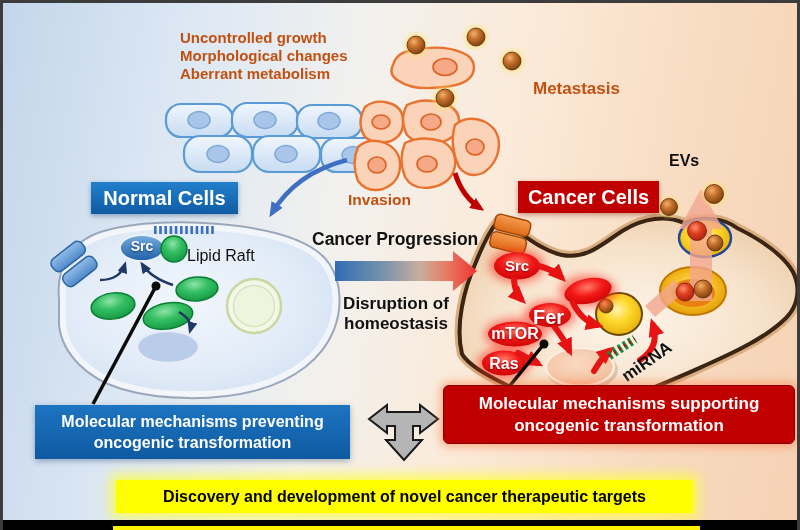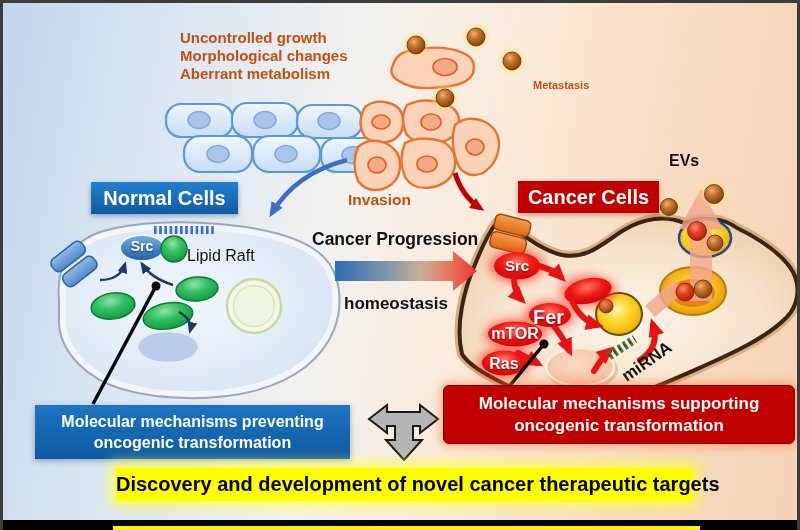--- a/index.html
+++ b/index.html
@@ -8,21 +8,21 @@
     font-family:"Liberation Sans",sans-serif;
     background:linear-gradient(100deg,#c3d6ea 0%,#dde8f4 22%,#f2f1ee 42%,#fbead9 60%,#f8dcc2 80%,#f5d2b4 100%);
     border-top:3px solid #3c3c3c;border-left:3px solid #3c3c3c;border-right:3px solid #3c3c3c;
     box-sizing:border-box;
   }
   svg{position:absolute;left:0;top:0;}
   .lbl{position:absolute;white-space:nowrap;}
   .orange-txt{color:#c25010;font-weight:bold;}
   .hallmarks{left:177px;top:26px;font-size:15px;line-height:18px;}
   .micro{left:517px;top:28px;width:232px;text-align:center;font-size:14.5px;line-height:18px;}
-  .metastasis{left:530px;top:76px;font-size:11px;}
+  .metastasis{left:530px;top:76px;font-size:17px;}
   .invasion{left:345px;top:188px;font-size:15.5px;}
   .evs{left:666px;top:149px;font-size:16px;font-weight:600;color:#101010;}
   .name-box{position:absolute;color:#fff;font-weight:bold;font-size:20px;text-align:center;}
   .normal-box{left:88px;top:179px;width:147px;height:32px;line-height:32px;
     background:linear-gradient(#2280cc,#0f5ba4);box-shadow:0 2px 5px rgba(20,60,110,.4);}
   .cancer-box{left:515px;top:178px;width:141px;height:32px;line-height:32px;
     background:#c00000;box-shadow:0 2px 5px rgba(120,20,0,.4);}
   .progression{left:309px;top:226px;font-size:17.5px;font-weight:bold;color:#111;}
   .disruption{left:318px;top:291px;width:150px;text-align:center;font-size:17px;font-weight:bold;color:#111;line-height:20px;}
   .lipid{left:184px;top:244px;font-size:16px;color:#101010;}
@@ -32,22 +32,22 @@
   .fer{left:526px;top:303px;width:39px;font-size:20px;}
   .mtor{left:485px;top:322px;width:54px;font-size:16px;}
   .ras{left:479px;top:352px;width:44px;font-size:16px;}
   .mirna{left:598px;top:349px;width:92px;text-align:center;font-size:17px;font-weight:bold;color:#111;
     transform:rotate(-35deg);}
   .mech-box{position:absolute;color:#fff;font-weight:bold;text-align:center;}
   .blue-mech{left:32px;top:402px;width:315px;height:54px;font-size:16px;line-height:21px;padding-top:6px;box-sizing:border-box;
     background:linear-gradient(#1d74c0,#0f5aa2);box-shadow:0 2px 6px rgba(0,40,90,.35);}
   .red-mech{left:440px;top:382px;width:352px;height:59px;font-size:17px;line-height:22px;padding-top:7px;box-sizing:border-box;
     background:#c00000;border-radius:6px;border:1px solid #8a0000;box-shadow:0 0 8px 3px rgba(255,120,60,.5);}
-  .yellow-box{left:113px;top:465px;width:577px;height:33px;line-height:33px;text-align:center;
-    background:#ffff00;color:#000;font-weight:bold;font-size:20px;
+  .yellow-box{left:113px;top:477px;width:577px;height:33px;line-height:33px;text-align:center;
+    background:#ffff00;color:#000;font-weight:bold;font-size:16px;
     box-shadow:0 0 12px 5px rgba(255,255,60,.85);}
   .bottom-strip{position:absolute;left:0;top:517px;width:800px;height:13px;background:#000;}
   .bottom-yellow{position:absolute;left:110px;top:6px;width:587px;height:7px;background:#fff200;}
 </style>
 </head>
 <body>
 
 <div class="fig">
 
 <svg width="800" height="530" viewBox="0 0 800 530">
@@ -304,20 +304,21 @@
 
 <div class="lbl metastasis orange-txt">Metastasis</div>
 <div class="lbl invasion orange-txt">Invasion</div>
 <div class="lbl evs">EVs</div>
 
 <div class="name-box normal-box">Normal Cells</div>
 <div class="name-box cancer-box">Cancer Cells</div>
 
 <div class="lbl progression">Cancer Progression</div>
 <div class="lbl disruption">
+  <div>Disruption of</div>
   <div>homeostasis</div>
 </div>
 
 <div class="lbl lipid">Lipid Raft</div>
 
 <div class="lbl prot src-n">Src</div>
 <div class="lbl prot src-c">Src</div>
 <div class="lbl prot fer">Fer</div>
 <div class="lbl prot mtor">mTOR</div>
 <div class="lbl prot ras">Ras</div>

